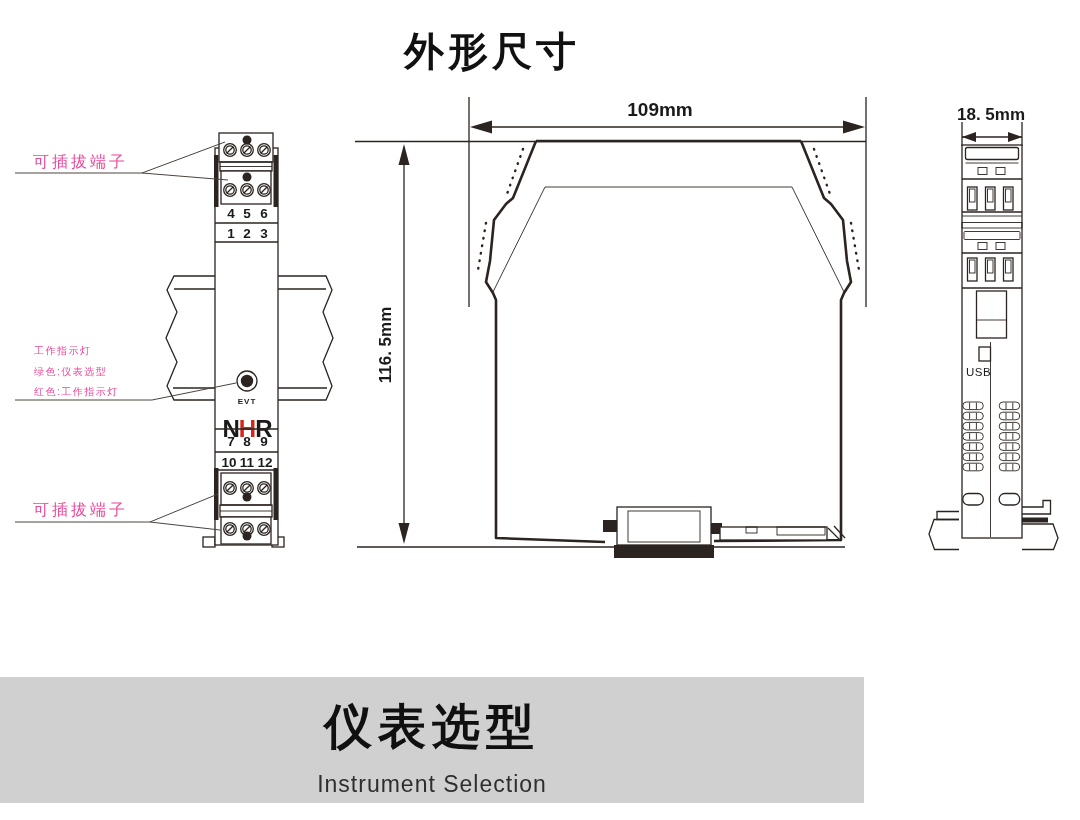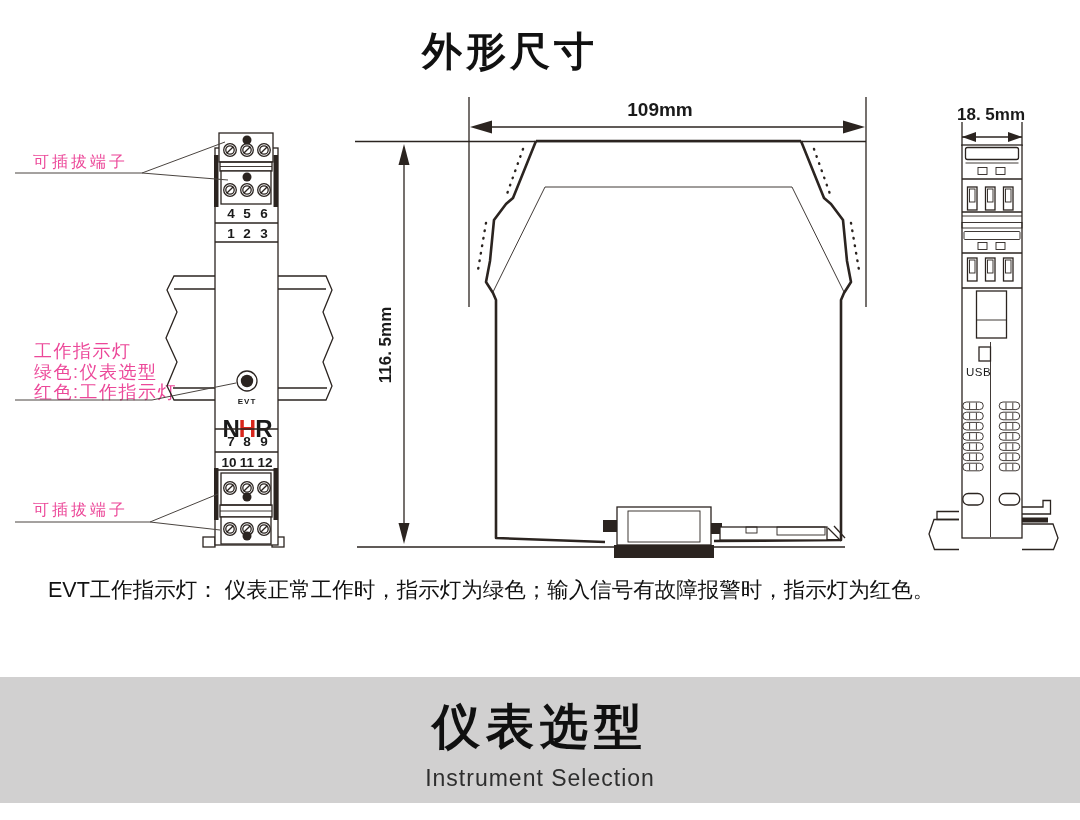--- a/index.html
+++ b/index.html
@@ -1,44 +1,44 @@
 <!DOCTYPE html>
 <html><head>
 <meta charset="utf-8">
 <style>
   html,body{margin:0;padding:0;background:#fff;}
   body{width:1080px;height:820px;position:relative;overflow:hidden;
        font-family:"Liberation Sans",sans-serif;color:#1a1a1a;}
   .page-title{position:absolute;top:24px;left:0;width:984px;text-align:center;
-       font-size:40px;font-weight:bold;letter-spacing:4px;color:#111;padding-left:18px;}
+       font-size:40px;font-weight:bold;letter-spacing:4px;color:#111;}
   .lbl{position:absolute;font-size:16px;letter-spacing:3px;color:#ec4899;white-space:nowrap;}
   #lbl-top-terminal{left:33px;top:152px;}
-  #lbl-indicator{left:34px;top:341px;font-size:18px;letter-spacing:1.5px;line-height:20.5px;}
+  #lbl-indicator{left:34px;top:341px;font-size:10px;letter-spacing:1.5px;line-height:20.5px;}
   #lbl-bottom-terminal{left:33px;top:500px;}
   svg.diagram{position:absolute;left:0;top:0;}
   svg .ln{stroke:#2b2420;fill:none;stroke-width:1.3px;}
   svg .ln2{stroke:#2b2420;fill:none;stroke-width:2.6px;stroke-linejoin:round;}
   svg .thin{stroke:#2b2420;fill:none;stroke-width:0.9px;}
   svg .ldr{stroke:#4a4440;fill:none;stroke-width:1px;}
   svg .dark{fill:#2b2420;stroke:none;}
   svg .wfill{fill:#ffffff;}
   svg .dots{stroke:#2b2420;fill:none;stroke-width:2.4px;stroke-linecap:round;stroke-dasharray:0.6 7;}
   svg text{fill:#1a1a1a;}
   .dim-text{font-size:19px;font-weight:bold;}
   .dim-text-sm{font-size:17px;font-weight:bold;}
   .num{font-size:13.5px;font-weight:bold;text-anchor:middle;}
   .evt-text{font-size:8px;font-weight:bold;letter-spacing:1px;text-anchor:middle;}
   .logo-text{font-size:24px;font-weight:bold;letter-spacing:-1px;text-anchor:middle;}
   .usb-text{font-size:11.5px;letter-spacing:0.5px;}
   .notes{position:absolute;left:48px;top:570px;width:1010px;font-size:21.5px;
        line-height:40px;color:#111;}
-  .banner{position:absolute;left:0;top:677px;width:1080px;height:126px;
+  .banner{position:absolute;left:0;top:677px;width:864px;height:126px;
        background:#d1d0d0;text-align:center;}
   .banner-title{padding-top:18px;font-size:48px;font-weight:bold;letter-spacing:6px;color:#101010;}
-  .banner-sub{margin-top:6px;font-size:23px;letter-spacing:1px;color:#2e2e2e;}
+  .banner-sub{margin-top:12px;font-size:23px;letter-spacing:1px;color:#2e2e2e;}
 </style>
 </head>
 <body>
 
 <div class="page-title">外形尺寸</div>
 
 <div class="lbl" id="lbl-top-terminal">可插拔端子</div>
 <div class="lbl" id="lbl-indicator">
   <div>工作指示灯</div>
   <div>绿色:仪表选型</div>
@@ -265,19 +265,18 @@
       <path class="ln" d="M959,511.5 L937,511.5 L937,519.5 L959,519.5"></path>
       <path class="ln" d="M959,519.5 L934,519.5 L929,534 L934.5,549.5 L959,549.5"></path>
       <path class="ln" d="M1022,507 L1043,507 L1043,500.5 L1050.5,500.5 L1050.5,514 L1022,514"></path>
       <rect class="dark" x="1022" y="517.5" width="26" height="5"></rect>
       <path class="ln" d="M1022,524 L1053,524 L1058,538 L1053.5,549.5 L1022,549.5"></path>
     </g>
   </g>
 </svg>
 
 <div class="notes">
-  <div>EVT工作指示灯： 仪表正常工作时，指示灯为绿色；输入信号有故障报警时，指示灯为红色。</div>
 </div>
 
 <div class="banner">
   <div class="banner-title">仪表选型</div>
   <div class="banner-sub">Instrument Selection</div>
 </div>
 
 </body></html>

